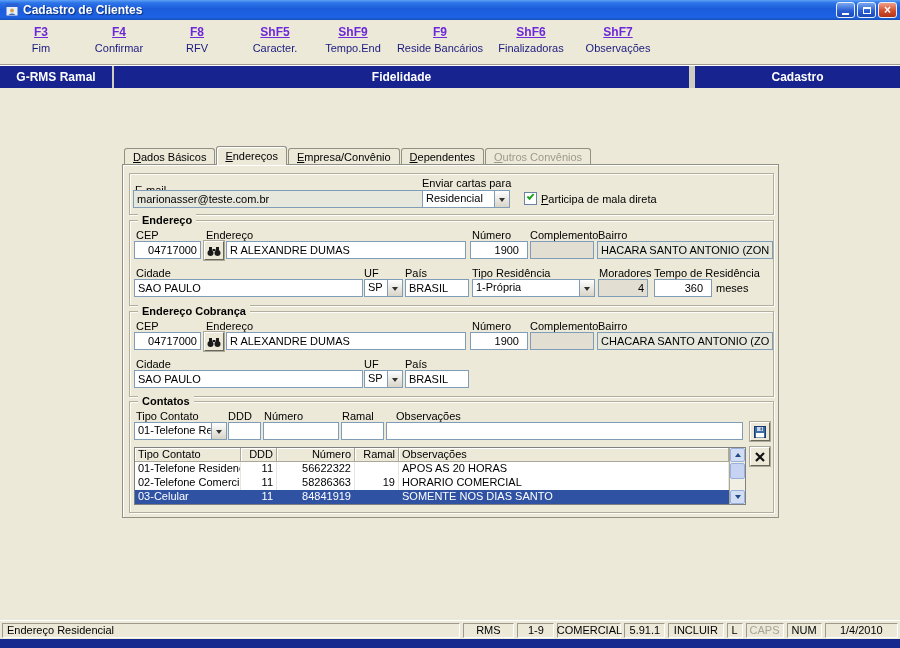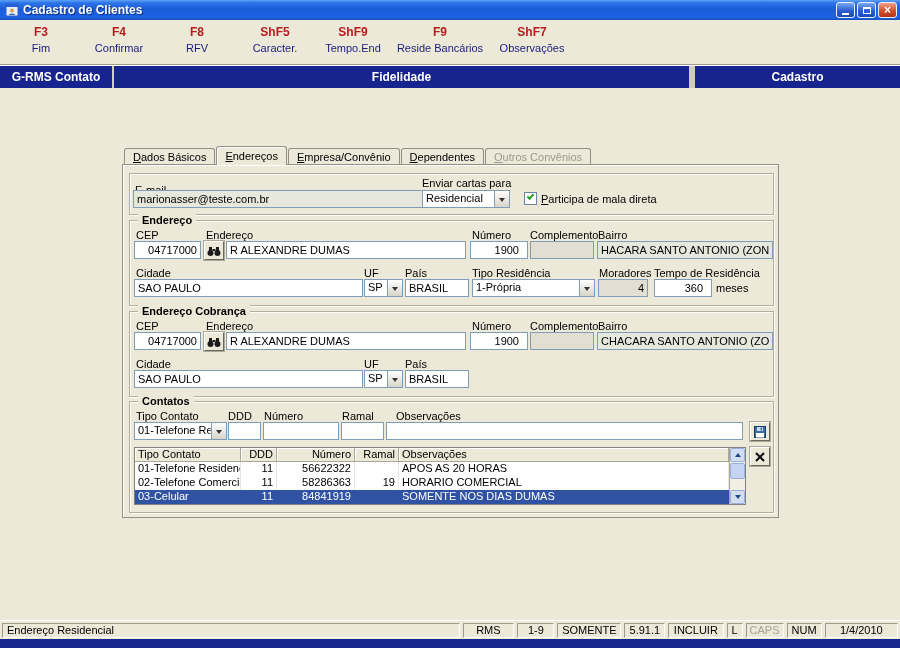--- a/index.html
+++ b/index.html
@@ -19,21 +19,21 @@
   .wbtn.minb,.wbtn.maxb { background:linear-gradient(180deg,#7aa7f0,#2a5fd4 55%,#1b49b4); }
   .wbtn.closeb { background:linear-gradient(180deg,#f0a088,#d5502c 55%,#b33317); }
   .glyph-min { width:7px; height:2px; background:#fff; margin-top:8px; }
   .glyph-max { width:8px; height:7px; border:1px solid #fff; border-top:2px solid #fff; }
   .glyph-x { color:#fff; font-size:12px; font-weight:bold; line-height:14px; }
 
   
   .toolbar { position:absolute; left:0; top:20px; width:900px; height:44px; background:#ece9d8;
     display:flex; align-items:flex-start; padding:5px 0 0 2px; }
   .fkey { width:78px; text-align:center; cursor:default; }
-  .fk { font-size:12px; font-weight:bold; color:#b91c1c; }
+  .fk { font-size:12px; font-weight:bold; color:#6d28d9;text-decoration:underline; }
   .fl { font-size:11px; color:#1a1a7e; margin-top:3px; white-space:nowrap; }
   .tb-divider { position:absolute; left:0; top:64px; width:900px; height:2px;
     border-top:1px solid #9e9b8e; border-bottom:1px solid #ffffff; }
 
   
   .header { position:absolute; left:0; top:66px; width:900px; height:22px; background:#17248f;
     display:flex; align-items:stretch; }
   .hseg { color:#fff; font-weight:bold; font-size:12px; display:flex; align-items:center; justify-content:center; }
   .hseg.hleft { width:112px; }
   .hseg.hcenter { flex:1; }
@@ -166,29 +166,33 @@
         <div class="fl">Caracter.</div>
       </div>
     <div class="fkey">
         <div class="fk">ShF9</div>
         <div class="fl">Tempo.End</div>
       </div>
     <div class="fkey" style="width:96px;">
         <div class="fk">F9</div>
         <div class="fl">Reside Bancários</div>
       </div>
+    <div class="fkey" style="width:86px;">
+        <div class="fk">ShF6</div>
+        <div class="fl">Finalizadoras</div>
+      </div>
     <div class="fkey" style="width:88px;">
         <div class="fk">ShF7</div>
         <div class="fl">Observações</div>
       </div>
   </div>
   <div class="tb-divider"></div>
 
   <div class="header">
-    <div class="hseg hleft">G-RMS Contato</div>
+    <div class="hseg hleft">G-RMS Ramal</div>
     <div class="hsep"></div>
     <div class="hseg hcenter">Fidelidade</div>
     <div class="hsep wide"></div>
     <div class="hseg hright">Cadastro</div>
   </div>
 
   <div class="content">
 
     <div class="tabstrip">
       <div class="tab"><span class="tab-label">Dados Básicos</span></div>
@@ -350,21 +354,21 @@
               <div class="gc c2">11</div>
               <div class="gc c3">58286363</div>
               <div class="gc c4">19</div>
               <div class="gc c5">HORARIO COMERCIAL</div>
             </div>
             <div class="grow selected">
               <div class="gc c1">03-Celular</div>
               <div class="gc c2">11</div>
               <div class="gc c3">84841919</div>
               <div class="gc c4"></div>
-              <div class="gc c5">SOMENTE NOS DIAS DUMAS</div>
+              <div class="gc c5">SOMENTE NOS DIAS SANTO</div>
             </div>
           </div>
           <div class="vscroll">
             <span class="sb-btn sb-up">
                 <span class="tri-up"></span>
               </span>
             <span class="sb-thumb"></span>
             <span class="sb-btn sb-down">
                 <span class="tri-down"></span>
               </span>
@@ -377,21 +381,21 @@
         </span>
       </div>
 
     </div>
   </div>
 
   <div class="statusbar">
     <div class="sp msg">Endereço Residencial</div>
     <div class="sp" style="width:56px;">RMS</div>
     <div class="sp" style="width:40px;">1-9</div>
-    <div class="sp" style="width:64px;">SOMENTE</div>
+    <div class="sp" style="width:64px;">COMERCIAL</div>
     <div class="sp" style="width:44px;">5.91.1</div>
     <div class="sp" style="width:60px;">INCLUIR</div>
     <div class="sp" style="width:16px;">L</div>
     <div class="sp dim" style="width:38px;">CAPS</div>
     <div class="sp" style="width:36px;">NUM</div>
     <div class="sp" style="width:80px;">1/4/2010</div>
   </div>
 
   <div class="bottom-strip"></div>
 </div>

